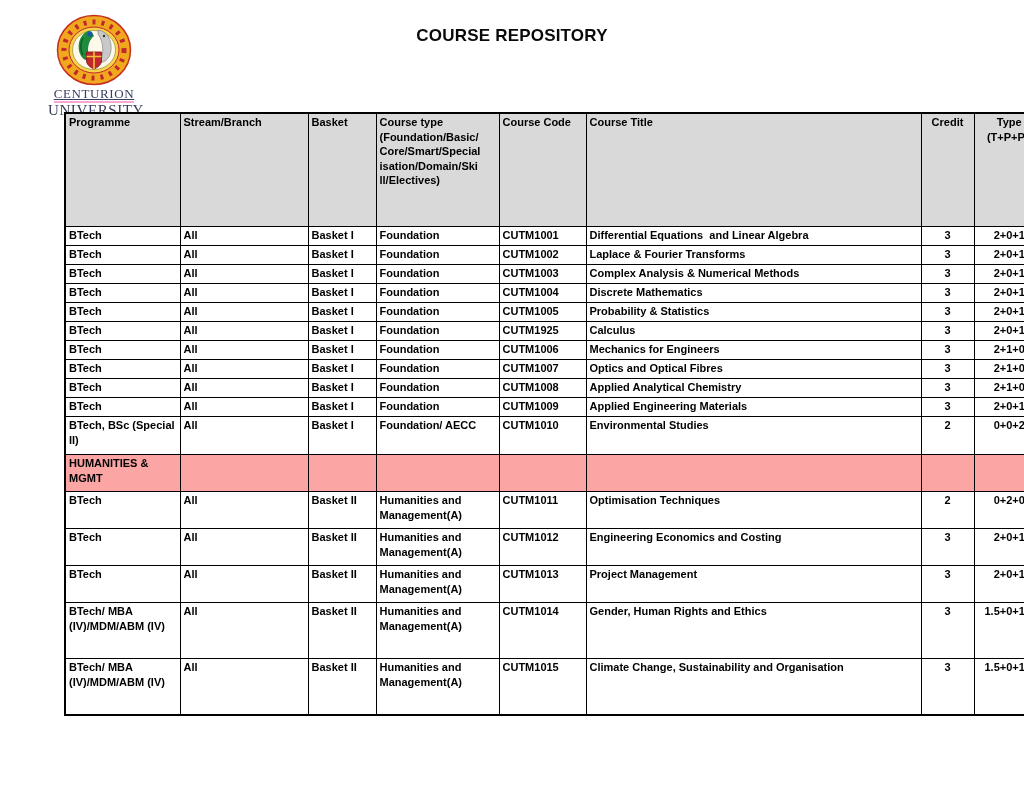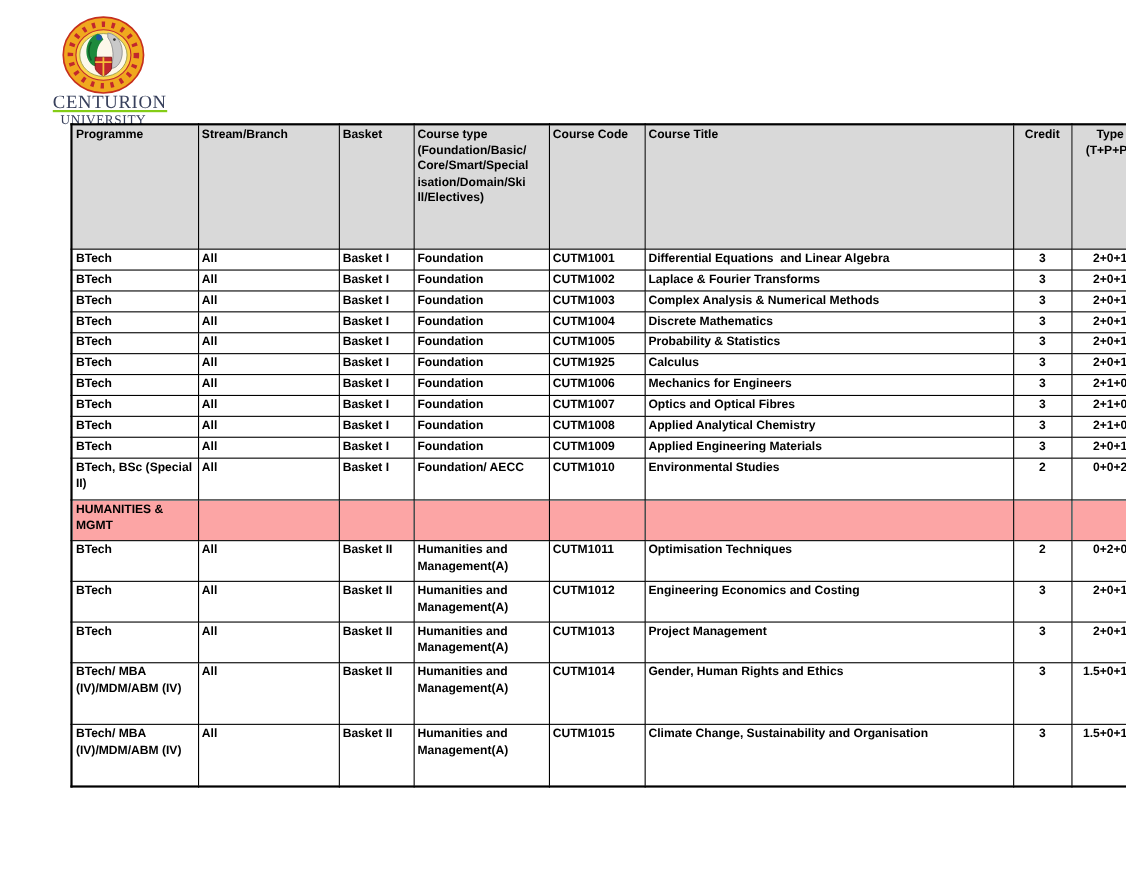--- a/index.html
+++ b/index.html
@@ -3,23 +3,23 @@
 <meta charset="utf-8">
 <style>
   html,body{margin:0;padding:0;background:#fff;}
   .page{position:relative;width:1024px;height:791px;background:#ffffff;overflow:hidden;
         font-family:"Liberation Sans",sans-serif;color:#000;}
   .doc-title{position:absolute;top:26px;left:0;width:100%;text-align:center;margin:0;
         font-size:17px;font-weight:bold;letter-spacing:0.2px;color:#0a0a0a;}
   .logo{position:absolute;left:48px;top:14px;width:92px;text-align:center;}
   .logo svg{display:block;margin:0 auto;}
   .logo-text{margin-top:1px;font-family:"Liberation Serif",serif;color:#38405c;line-height:12px;}
-  .logo-line1{display:inline-block;font-size:17px;letter-spacing:0.6px;
-        border-bottom:2px solid #84cc16;padding-bottom:1px;}
-  .logo-line2{display:block;font-size:12px;letter-spacing:0.6px;margin-top:1px;}
+  .logo-line1{display:inline-block;font-size:13px;letter-spacing:0.6px;
+        border-bottom:2px solid #f9a8d4;padding-bottom:1px;text-decoration:underline;}
+  .logo-line2{display:block;font-size:15px;letter-spacing:0.6px;margin-top:1px;}
   table.repo{position:absolute;left:28px;top:112px;width:980px;border-collapse:collapse;
         table-layout:fixed;border:2px solid #000;font-size:11px;font-weight:bold;margin-left:36px;}
   th,td{border:1px solid #000;vertical-align:top;padding:1px 3px 1px 3px;
         white-space:pre-wrap;line-height:1.32;overflow:hidden;text-align:left;}
   thead th{background:#d9d9d9;height:110px;font-weight:bold;}
   th.c,td.c{text-align:center;}
   td.reg{font-weight:bold;}
   tr.section td{background:#fca5a5;}
 </style>
 </head>
@@ -40,20 +40,21 @@
       <circle cx="49" cy="22" r="1.2" fill="#333"></circle>
       <path d="M31.5 38 h15 v9 c0 5 -7.5 8 -7.5 8 c0 0 -7.5 -3 -7.5 -8 Z" fill="#c1272d" stroke="#7c1113" stroke-width="0.8"></path>
       <path d="M31.5 42.5 h15 M39 38 v17" stroke="#f3c13a" stroke-width="1.6" fill="none"></path>
     </svg>
     <div class="logo-text">
       <span class="logo-line1">CENTURION</span>
       <span class="logo-line2">UNIVERSITY</span>
     </div>
   </div>
 
+  <h1 class="doc-title">COURSE REPOSITORY</h1>
 
   <table class="repo">
     <colgroup>
       <col style="width:115px">
         <col style="width:128px">
         <col style="width:68px">
         <col style="width:123px">
       <col style="width:87px">
         <col style="width:335px">
         <col style="width:53px">

